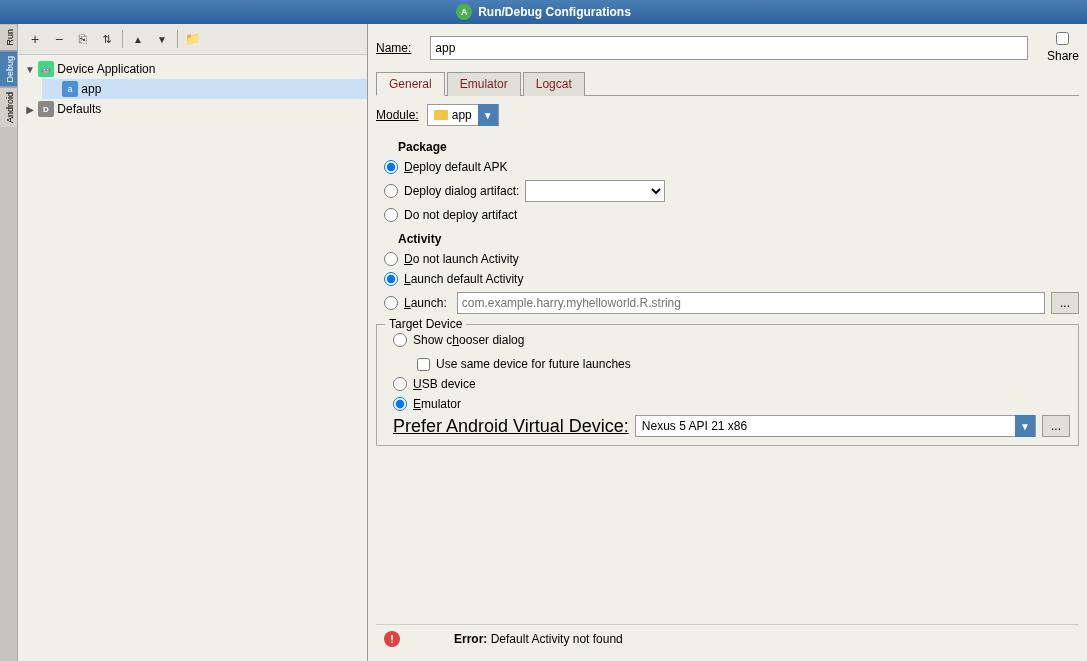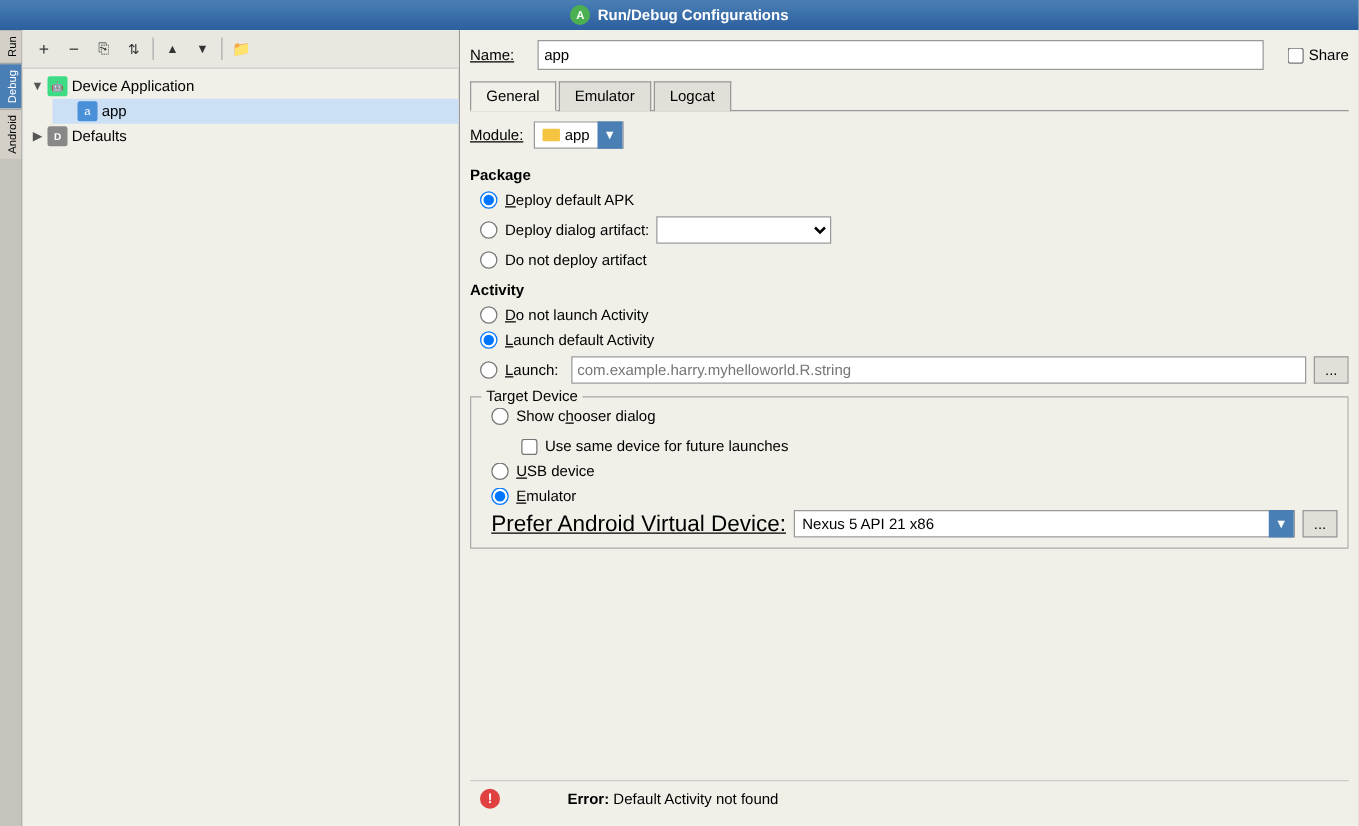--- a/index.html
+++ b/index.html
@@ -183,36 +183,37 @@
       padding: 2px 4px;
       font-size: 12px;
       outline: none;
     }
 
     .share-checkbox-area {
       display: flex;
       align-items: center;
       gap: 4px;
       white-space: nowrap;
+      flex-direction: column;
     }
 
     .tabs-bar {
       display: flex;
       border-bottom: 1px solid #999;
       margin-bottom: 8px;
     }
 
     .tab {
       padding: 4px 12px;
       border: 1px solid #999;
       border-bottom: none;
       background: #e0dfd8;
       cursor: pointer;
       font-size: 12px;
-      color: #000000;
+      color: #7f1d1d;
       margin-right: 2px;
       position: relative;
       top: 1px;
     }
 
     .tab.active {
       background: #f0efe8;
       border-bottom: 1px solid #f0efe8;
       z-index: 1;
     }
@@ -272,20 +273,21 @@
       justify-content: center;
       color: white;
       font-size: 10px;
     }
 
     .section-label {
       font-size: 12px;
       font-weight: bold;
       color: #000;
       margin-top: 4px;
+      margin-left: 22px;
     }
 
     .radio-group {
       display: flex;
       flex-direction: column;
       gap: 6px;
       padding-left: 8px;
     }
 
     .radio-row {

